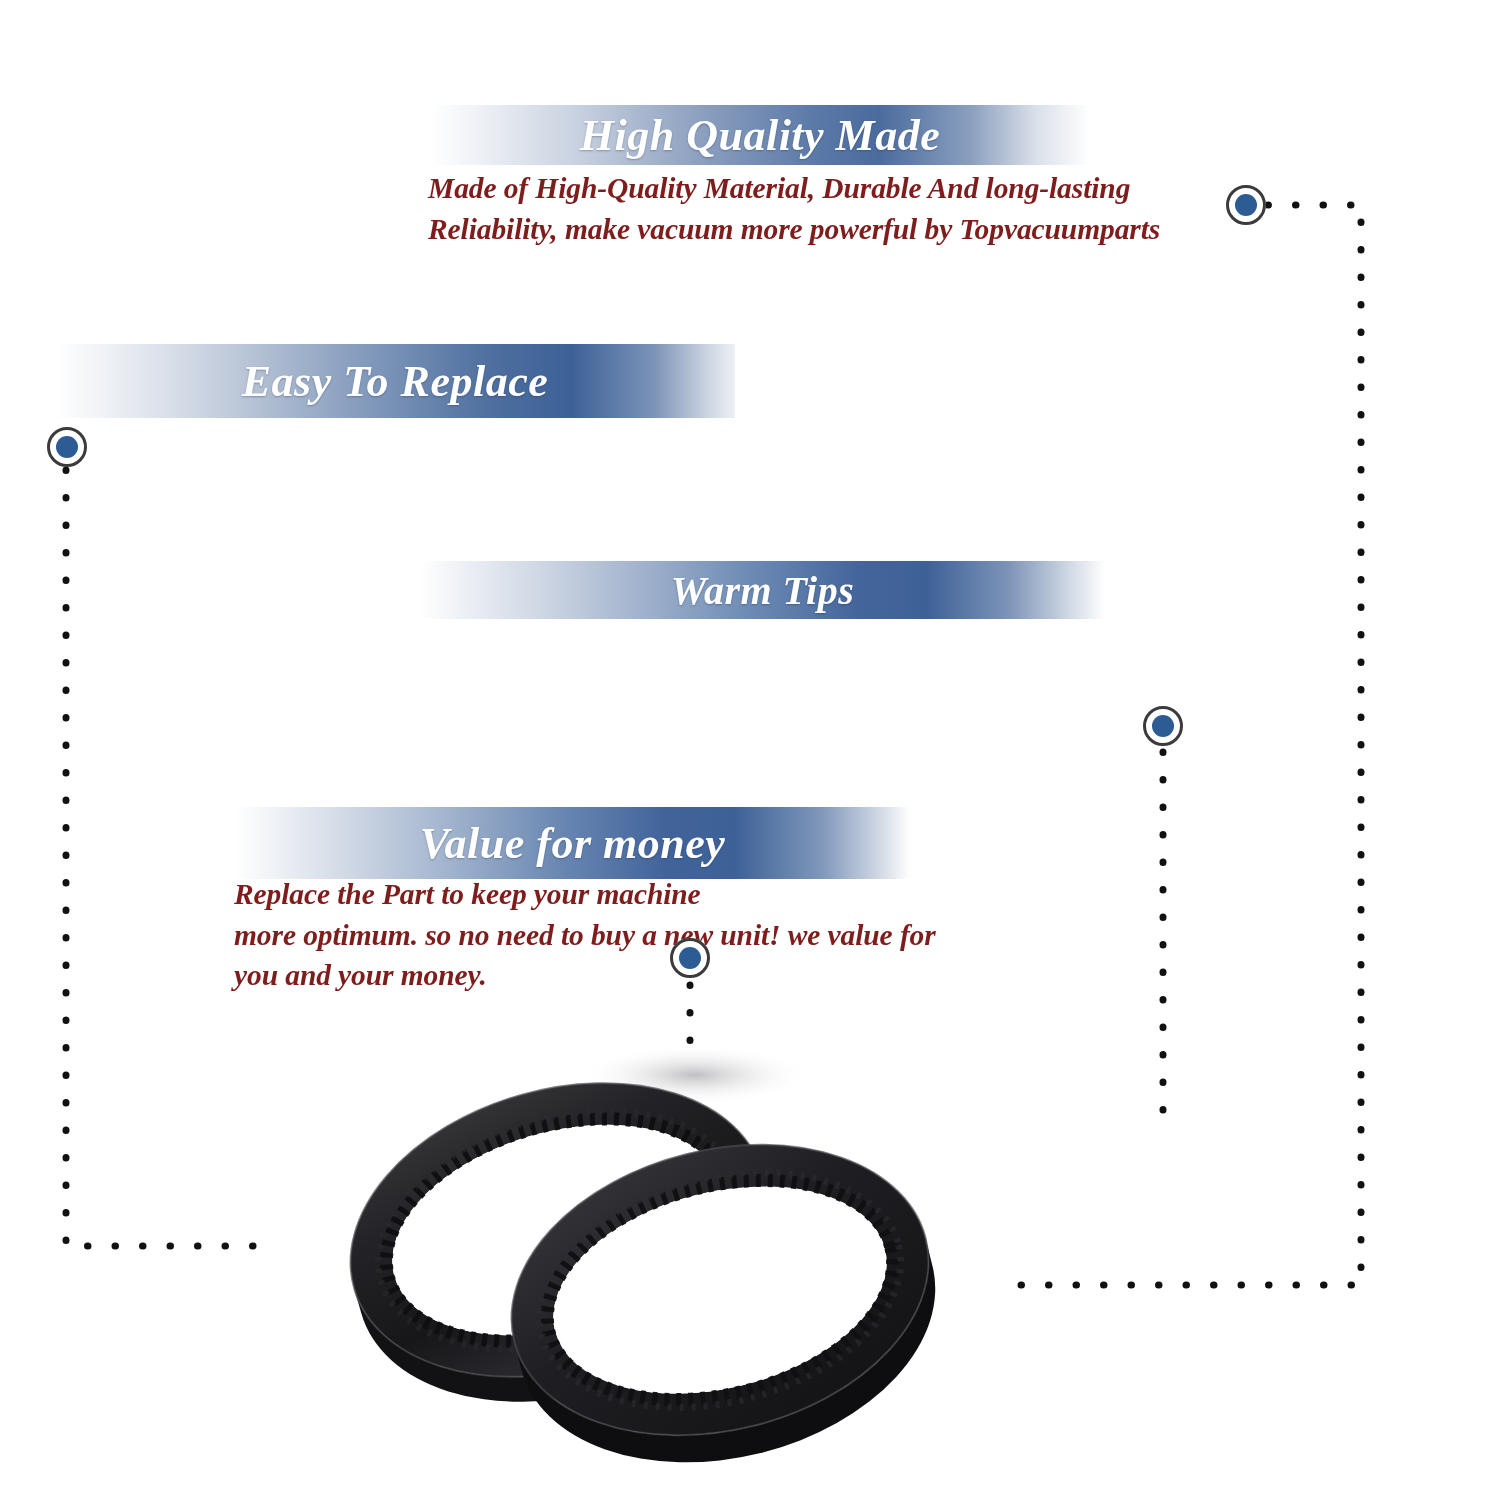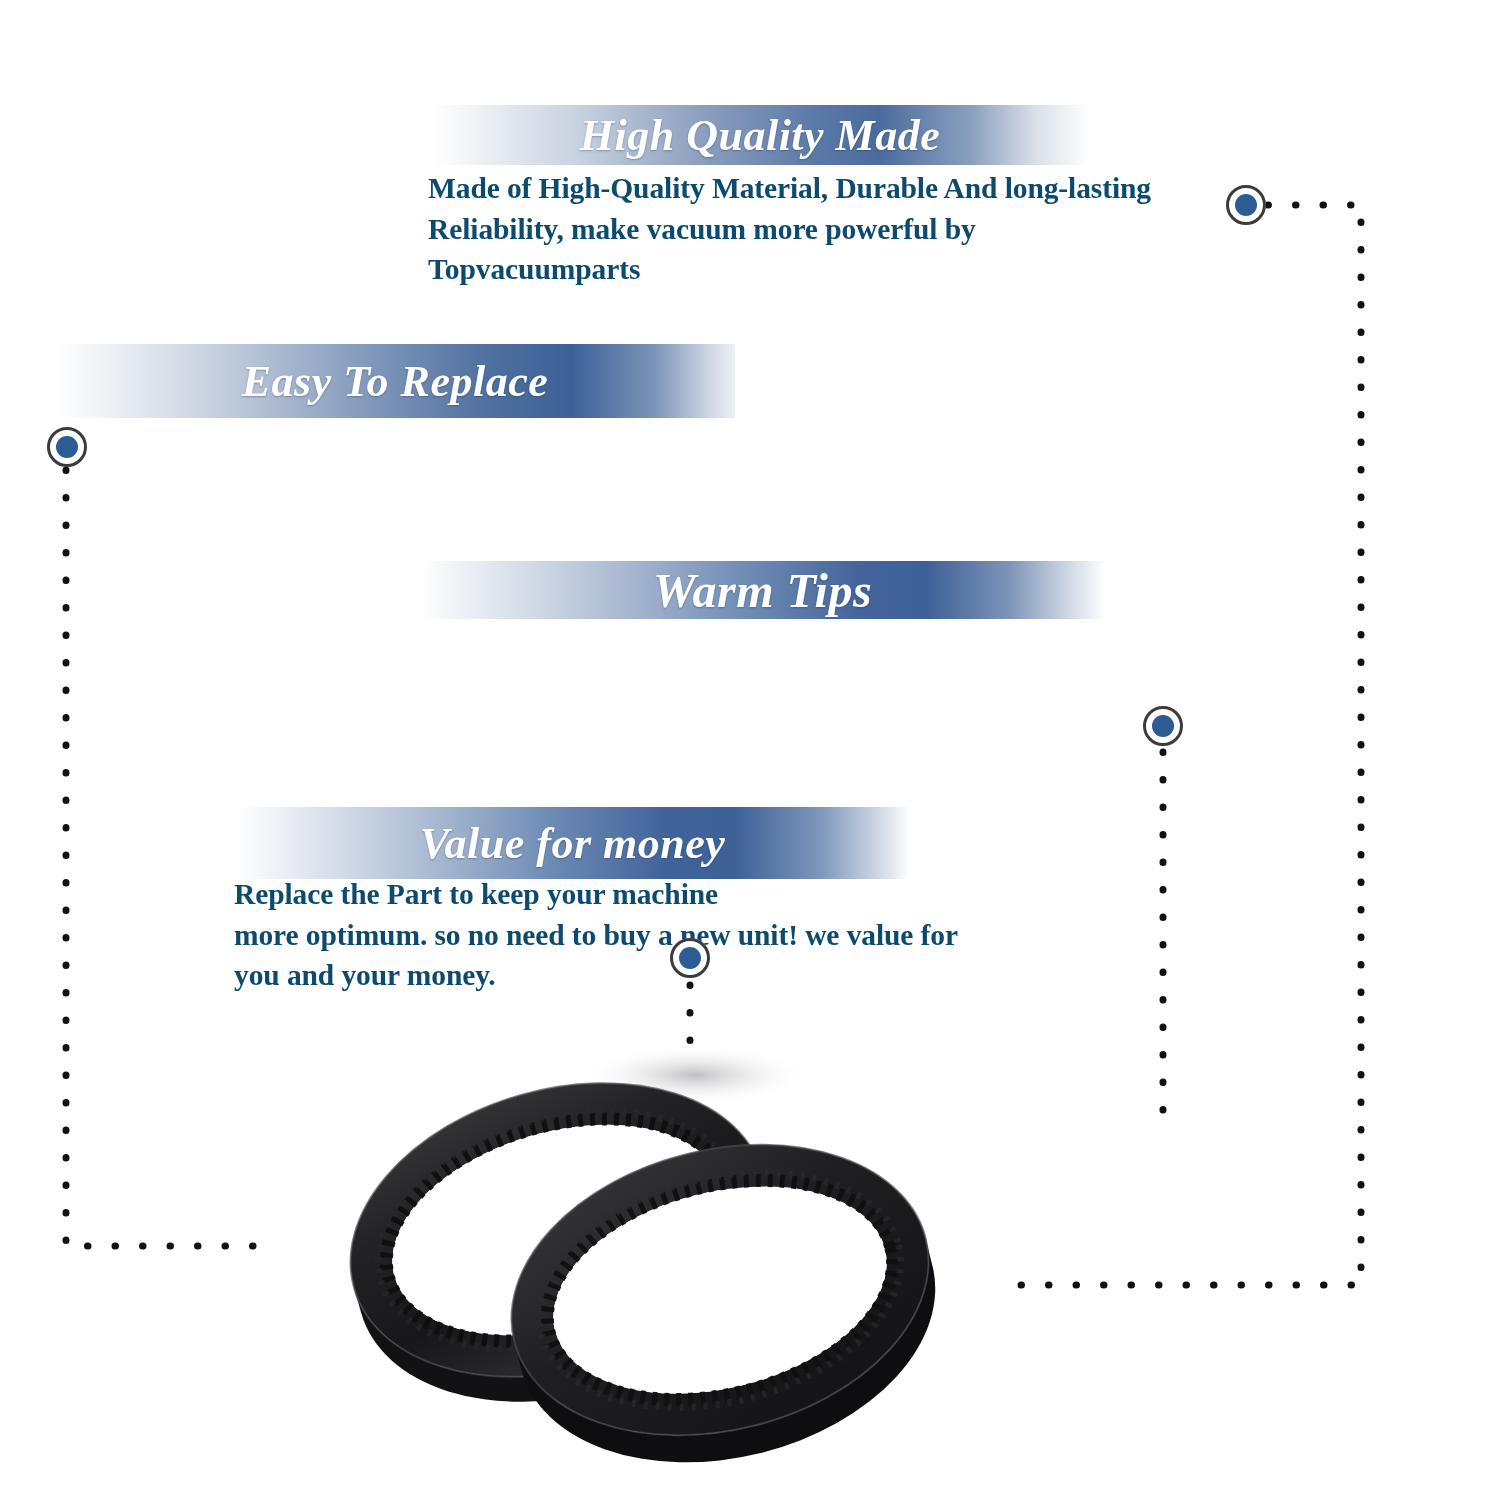--- a/index.html
+++ b/index.html
@@ -38,21 +38,22 @@
     font-style: italic;
     font-weight: bold;
     letter-spacing: 0.5px;
     white-space: nowrap;
     text-shadow: 0 1px 2px rgba(30,50,80,0.35);
   }
 
   
   .body-text {
     position: absolute;
-    color: #0c4a6e;
+    color: #7f1d1d;
+    font-style: italic;
     font-weight: bold;
     font-family: "Liberation Serif", "DejaVu Serif", serif;
     white-space: pre-line;
     line-height: 1.38;
     letter-spacing: -0.1px;
   }
 
   
   .marker {
     position: absolute;
@@ -146,21 +147,21 @@
                   #ffffff 0%,
                   #eef1f6 6%,
                   #cdd6e3 18%,
                   #a2b3cd 32%,
                   #6d8bb4 48%,
                   #44659b 64%,
                   #3d6197 74%,
                   #7d94b8 86%,
                   #d2dae5 95%,
                   #ffffff 100%);">
-    <span class="banner-title" style="font-size:48px;font-style:italic;">Warm Tips</span>
+    <span class="banner-title" style="font-size:40px;font-style:italic;">Warm Tips</span>
   </div>
   <div class="marker" style="left:1143px; top:706px; width:40px; height:40px;">
     <span class="ring"></span>
     <span class="core" style="left:9px; top:9px; width:22px; height:22px;"></span>
   </div>
 
   <div class="banner" style="left:235px; top:807px; width:675px; height:72px;
               background:linear-gradient(to right,
                   #ffffff 0%,
                   #eff2f6 6%,

